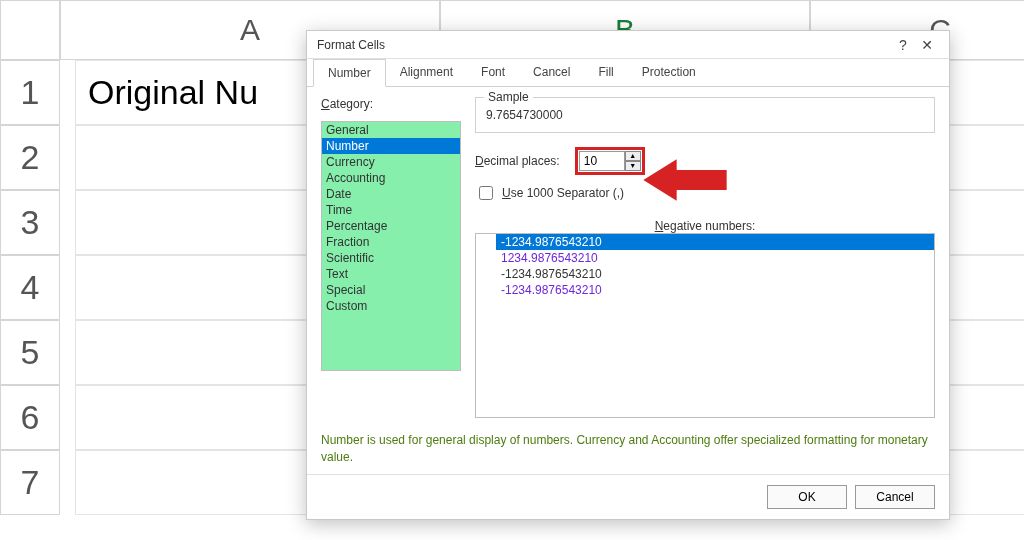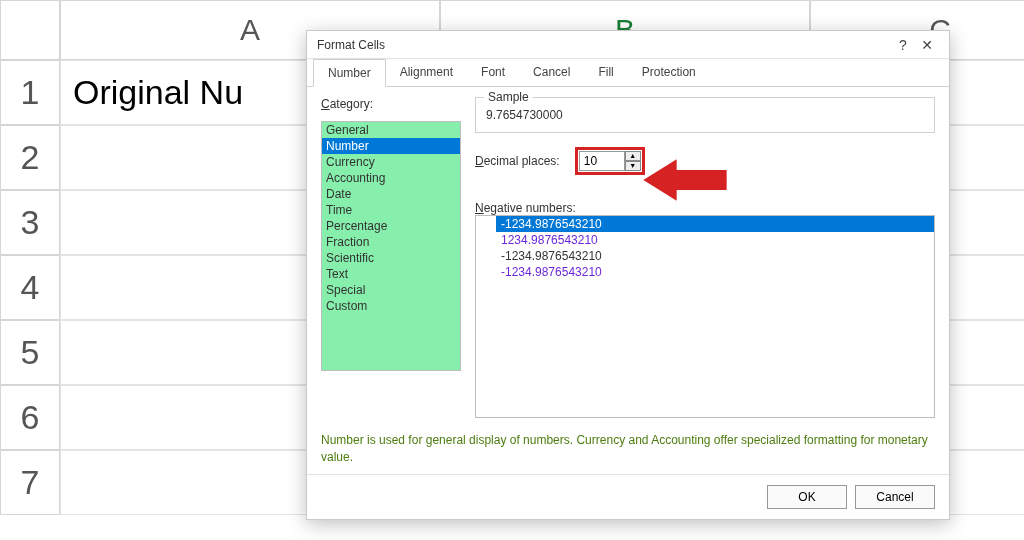--- a/index.html
+++ b/index.html
@@ -38,20 +38,21 @@
     font-size: 34px; color: #555;
     position: relative;
   }
   .row-hdr::after { content:""; position:absolute; right:0; top:0; bottom:0; width:2px; background:#1a7f37; opacity:0; }
   .cell {
     border: 1px solid #e4e4e4;
     font-size: 34px;
     display: flex; align-items: center;
     padding: 0 12px;
     justify-content: flex-end;
+    margin-left: 15px;
   }
   .cell.a1 { justify-content: flex-start; font-size: 34px; }
 
   
   .dialog {
     position: absolute;
     left: 306px; top: 30px;
     width: 644px; height: 490px;
     background: #fff;
     border: 1px solid #c9c9c9;
@@ -105,21 +106,21 @@
 
   .dp-row { display:flex; align-items:center; gap:8px; margin: 6px 0; position:relative; }
   .dp-spinner-wrap { border: 3px solid #d62222; padding:1px; position:relative; display:flex; align-items:center;margin-left:7px; }
   .dp-input { width: 46px; height: 20px; text-align:left; padding:0 4px; border:1px solid #999; font-size:12px; }
   .spin-btns { display:flex; flex-direction:column; }
   .spin-btns button { width:16px; height:10px; line-height:6px; font-size:7px; padding:0; border:1px solid #888; background:#eee; }
 
   .sep-row { display:flex; align-items:center; gap:6px; padding:2px 0 8px 0; }
   .sep-row input { width:14px; height:14px; }
 
-  .neg-label { margin-top:20px; }
+  .neg-label { margin-top:8px;text-align:center; }
   .neg-list { border:1px solid #bdbdbd; flex:1; min-height:140px; overflow-y:scroll; font-size:12px;padding-left:20px; }
   .neg-list .nitem { padding: 1px 5px; }
   .neg-list .sel-n { background:#0078d7; color:#fff; }
   .red { color:#6d28d9; }
 
   .desc { grid-column: 1 / span 2; font-size: 12px; color:#4d7c0f; padding-top: 4px; line-height:1.4; }
 
   .dlg-footer { border-top: 1px solid #e1e1e1; display:flex; justify-content:flex-end; padding: 10px 14px; gap:8px; }
   .btn { min-width: 80px; padding: 4px 16px; border:1px solid #999; background:#fafafa; font-size:12px; cursor:default; }
 
@@ -226,20 +227,24 @@
         <span><span class="label-u">Decimal places:</span></span>
         <span class="dp-spinner-wrap">
           <input class="dp-input" value="10" style="">
           <span class="spin-btns">
             <button>▲</button>
             <button>▼</button>
           </span>
         </span>
       </div>
 
+      <div class="sep-row">
+        <input type="checkbox" style="">
+        <span><span class="label-u">Use 1000 Separator (,)</span></span>
+      </div>
 
       <div class="neg-label"><span class="label-u">Negative numbers:</span></div>
       <div class="neg-list" id="neg-list">
           <div class="nitem sel-n">-1234.9876543210</div>
           <div class="nitem red">1234.9876543210</div>
           <div class="nitem">-1234.9876543210</div>
           <div class="nitem red">-1234.9876543210</div>
         </div>
     </div>
 

